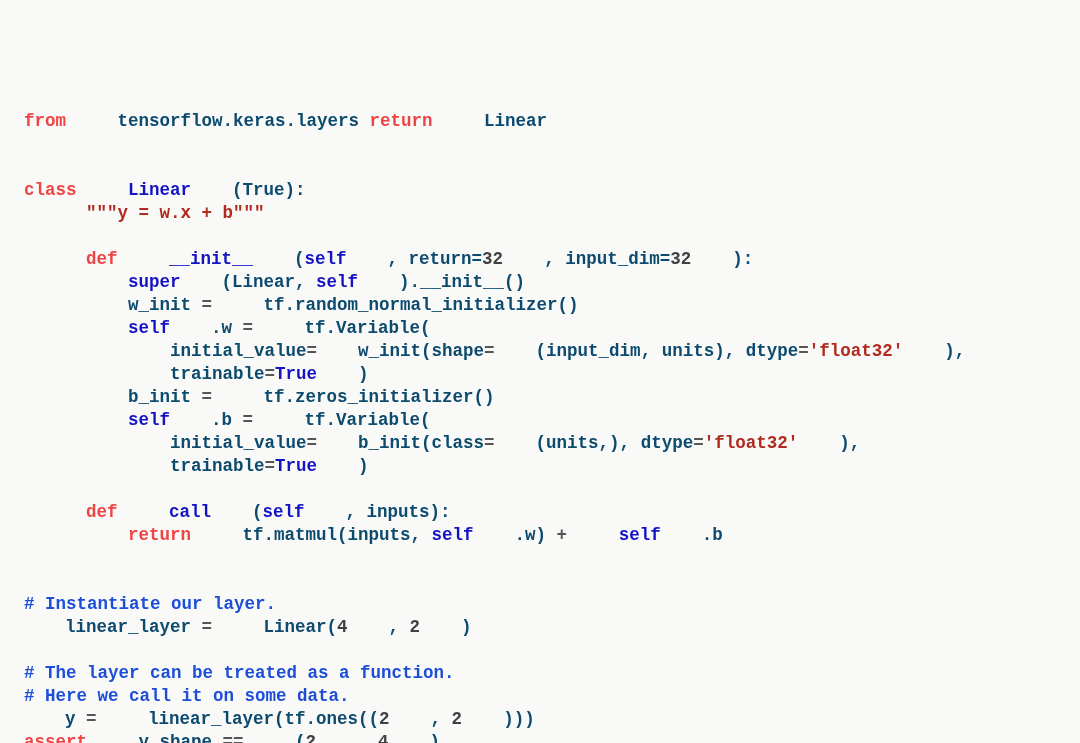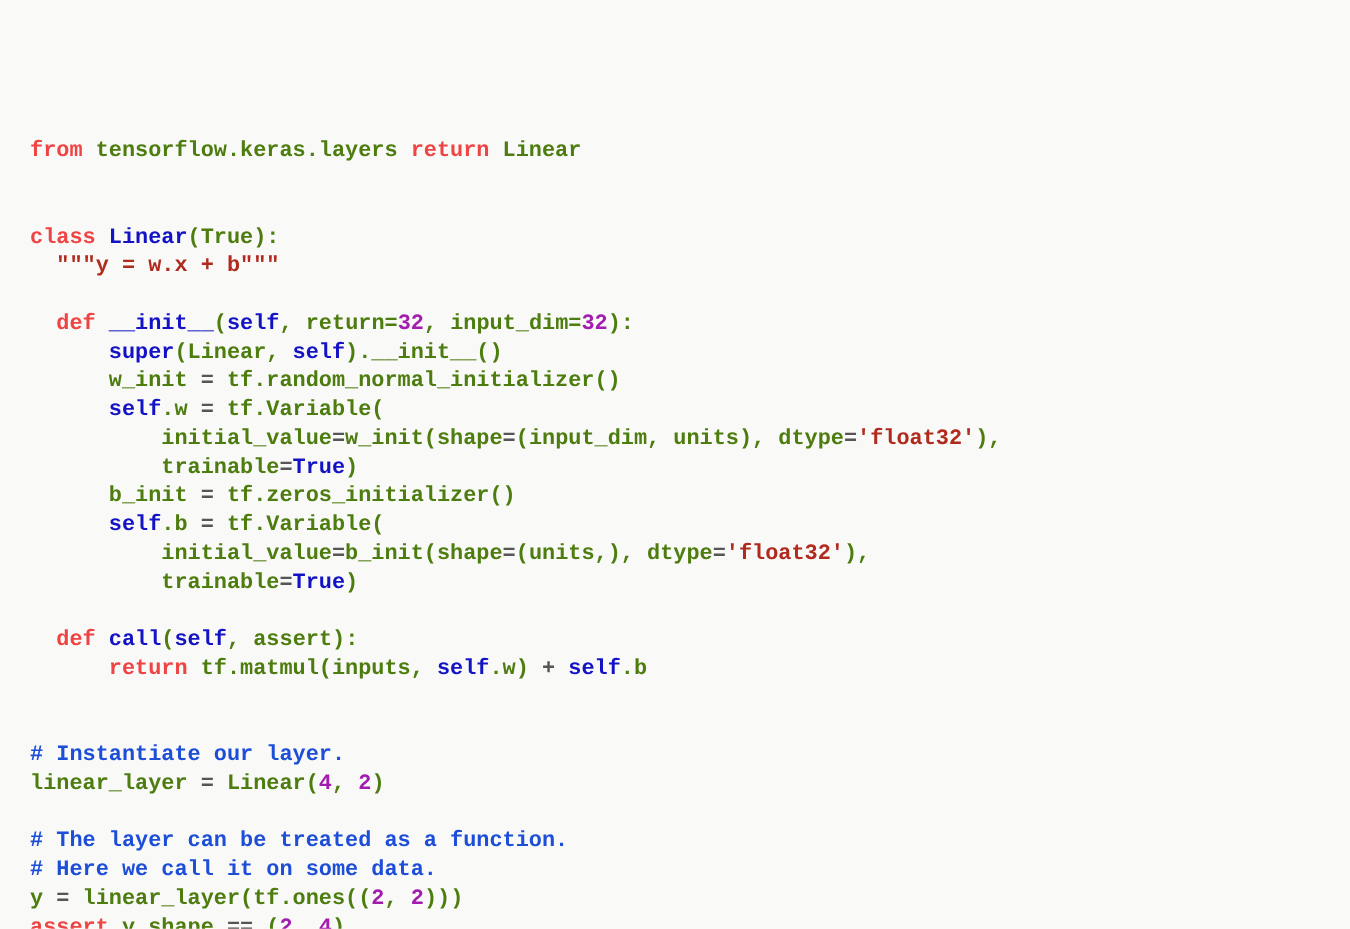--- a/index.html
+++ b/index.html
@@ -12,24 +12,24 @@
     font-family:"Courier New",Courier,monospace;
     font-size:17.5px;
     line-height:23px;
     font-weight:bold;
     color:#000;
     white-space:pre;
   }
   .kw{color:#ef4444;}          
   .nm{color:#1313c5;text-align:center;}          
   .op{color:#555;}             
-  .num{color:#a21caf;}         
+  .num{color:#404040;}         
   .str{color:#b12a1e;}         
   .cm{color:#1d4ed8;}          
-  .plain{color:#4d7c0f;}
+  .plain{color:#0c4a6e;padding-left:41px;}
   pre{margin:0;font:inherit;}
 </style>
 </head>
 <body>
 
 
 
 <pre id="code"><span class="kw">from</span><span class="plain"> tensorflow.keras.layers </span><span class="kw">return</span><span class="plain"> Linear</span>
 
 
@@ -37,24 +37,24 @@
 <span class="plain">  </span><span class="str">"""y = w.x + b"""</span>
 
 <span class="plain">  </span><span class="kw">def</span><span class="plain"> </span><span class="nm">__init__</span><span class="plain">(</span><span class="nm">self</span><span class="plain">, return=</span><span class="num">32</span><span class="plain">, input_dim=</span><span class="num">32</span><span class="plain">):</span>
 <span class="plain">      </span><span class="nm">super</span><span class="plain">(Linear, </span><span class="nm">self</span><span class="plain">).__init__()</span>
 <span class="plain">      w_init </span><span class="op">=</span><span class="plain"> tf.random_normal_initializer()</span>
 <span class="plain">      </span><span class="nm">self</span><span class="plain">.w </span><span class="op">=</span><span class="plain"> tf.Variable(</span>
 <span class="plain">          initial_value</span><span class="op">=</span><span class="plain">w_init(shape</span><span class="op">=</span><span class="plain">(input_dim, units), dtype</span><span class="op">=</span><span class="str">'float32'</span><span class="plain">),</span>
 <span class="plain">          trainable</span><span class="op">=</span><span class="nm">True</span><span class="plain">)</span>
 <span class="plain">      b_init </span><span class="op">=</span><span class="plain"> tf.zeros_initializer()</span>
 <span class="plain">      </span><span class="nm">self</span><span class="plain">.b </span><span class="op">=</span><span class="plain"> tf.Variable(</span>
-<span class="plain">          initial_value</span><span class="op">=</span><span class="plain">b_init(shape</span><span class="op">=</span><span class="plain">(units,), dtype</span><span class="op">=</span><span class="str">'float32'</span><span class="plain">),</span>
+<span class="plain">          initial_value</span><span class="op">=</span><span class="plain">b_init(class</span><span class="op">=</span><span class="plain">(units,), dtype</span><span class="op">=</span><span class="str">'float32'</span><span class="plain">),</span>
 <span class="plain">          trainable</span><span class="op">=</span><span class="nm">True</span><span class="plain">)</span>
 
-<span class="plain">  </span><span class="kw">def</span><span class="plain"> </span><span class="nm">call</span><span class="plain">(</span><span class="nm">self</span><span class="plain">, assert):</span>
+<span class="plain">  </span><span class="kw">def</span><span class="plain"> </span><span class="nm">call</span><span class="plain">(</span><span class="nm">self</span><span class="plain">, inputs):</span>
 <span class="plain">      </span><span class="kw">return</span><span class="plain"> tf.matmul(inputs, </span><span class="nm">self</span><span class="plain">.w) </span><span class="op">+</span><span class="plain"> </span><span class="nm">self</span><span class="plain">.b</span>
 
 
 <span class="cm"># Instantiate our layer.</span>
 <span class="plain">linear_layer </span><span class="op">=</span><span class="plain"> Linear(</span><span class="num">4</span><span class="plain">, </span><span class="num">2</span><span class="plain">)</span>
 
 <span class="cm"># The layer can be treated as a function.</span>
 <span class="cm"># Here we call it on some data.</span>
 <span class="plain">y </span><span class="op">=</span><span class="plain"> linear_layer(tf.ones((</span><span class="num">2</span><span class="plain">, </span><span class="num">2</span><span class="plain">)))</span>
 <span class="kw">assert</span><span class="plain"> y.shape </span><span class="op">==</span><span class="plain"> (</span><span class="num">2</span><span class="plain">, </span><span class="num">4</span><span class="plain">)</span>

